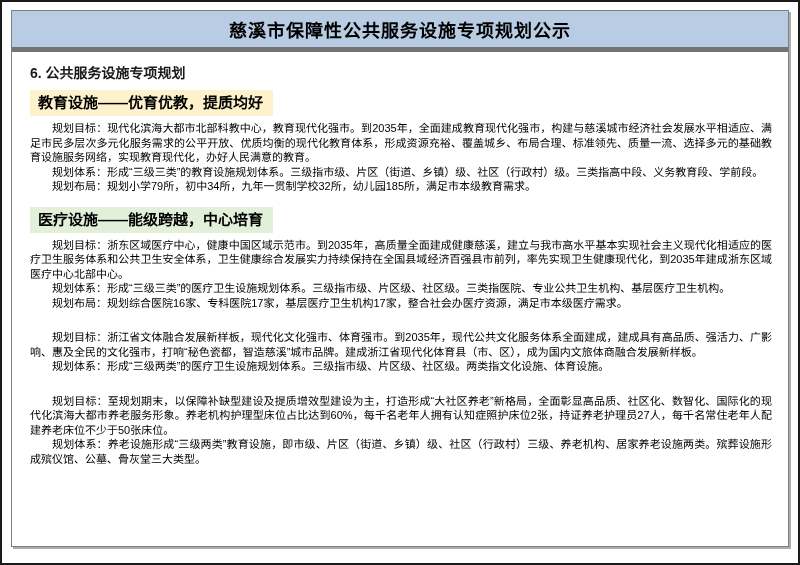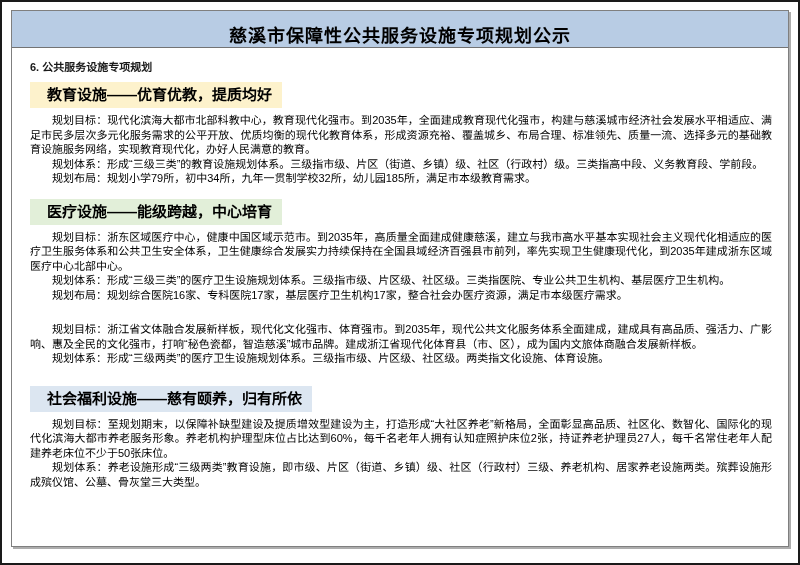--- a/index.html
+++ b/index.html
@@ -21,52 +21,52 @@
     box-sizing: border-box;
     height: 100%;
     border: 1px solid #7f7f7f;
     box-shadow: 2px 2px 0 #adadad;
     background: #ffffff;
     overflow: hidden;
   }
   .banner {
     height: 36px;
     display: flex;
-    align-items: flex-end;
+    align-items: center;
     justify-content: center;
-    border-bottom: 1px solid #737373;
+    border-bottom: 5px solid #737373;
   }
   .banner h1 {
     margin: 0;
     font-size: 18px;
     font-weight: bold;
     color: #000000;
     letter-spacing: 1px;
   }
   .content {
     padding: 8px 16px 0 18px;
   }
   .chapter {
-    font-size: 11px;
+    font-size: 14px;
     font-weight: 600;
     color: #1a1a1a;
     margin: 2px 0 8px 0;
   }
   section { margin: 0 0 13px 0; }
   section.gap-lg { margin-top: 20px; }
   .sec-heading {
     margin: 0 0 5px 0;
     font-size: 15px;
     font-weight: bold;
     color: #000000;
     line-height: 1.4;
   }
   .sec-heading .hl {
     display: inline-block;
-    padding: 2px 10px 3px 17px;
+    padding: 2px 10px 3px 8px;
   }
   .para {
     margin: 0;
     font-size: 11px;
     line-height: 14.5px;
     color: #000000;
     text-indent: 2em;
     text-align: justify;
   }
 </style>
@@ -101,23 +101,20 @@
         <p class="para">规划体系：形成“三级三类”的医疗卫生设施规划体系。三级指市级、片区级、社区级。三类指医院、专业公共卫生机构、基层医疗卫生机构。</p>
         <p class="para">规划布局：规划综合医院16家、专科医院17家，基层医疗卫生机构17家，整合社会办医疗资源，满足市本级医疗需求。</p>
       </section>
 
       <section class="gap-lg">
         <p class="para">规划目标：浙江省文体融合发展新样板，现代化文化强市、体育强市。到2035年，现代公共文化服务体系全面建成，建成具有高品质、强活力、广影响、惠及全民的文化强市，打响“秘色瓷都，智造慈溪”城市品牌。建成浙江省现代化体育县（市、区），成为国内文旅体商融合发展新样板。</p>
         <p class="para">规划体系：形成“三级两类”的医疗卫生设施规划体系。三级指市级、片区级、社区级。两类指文化设施、体育设施。</p>
       </section>
 
       <section class="gap-lg">
-        <h2 class="sec-heading">
-          <span class="hl" style="background-color: rgb(220, 230, 241);">社会福利设施——慈有颐养，归有所依</span>
-        </h2>
         <p class="para">规划目标：至规划期末，以保障补缺型建设及提质增效型建设为主，打造形成“大社区养老”新格局，全面彰显高品质、社区化、数智化、国际化的现代化滨海大都市养老服务形象。养老机构护理型床位占比达到60%，每千名老年人拥有认知症照护床位2张，持证养老护理员27人，每千名常住老年人配建养老床位不少于50张床位。</p>
         <p class="para">规划体系：养老设施形成“三级两类”教育设施，即市级、片区（街道、乡镇）级、社区（行政村）三级、养老机构、居家养老设施两类。殡葬设施形成殡仪馆、公墓、骨灰堂三大类型。</p>
 
       </section>
 
     </div>
   </div>
 </div>
 
 </body></html>

